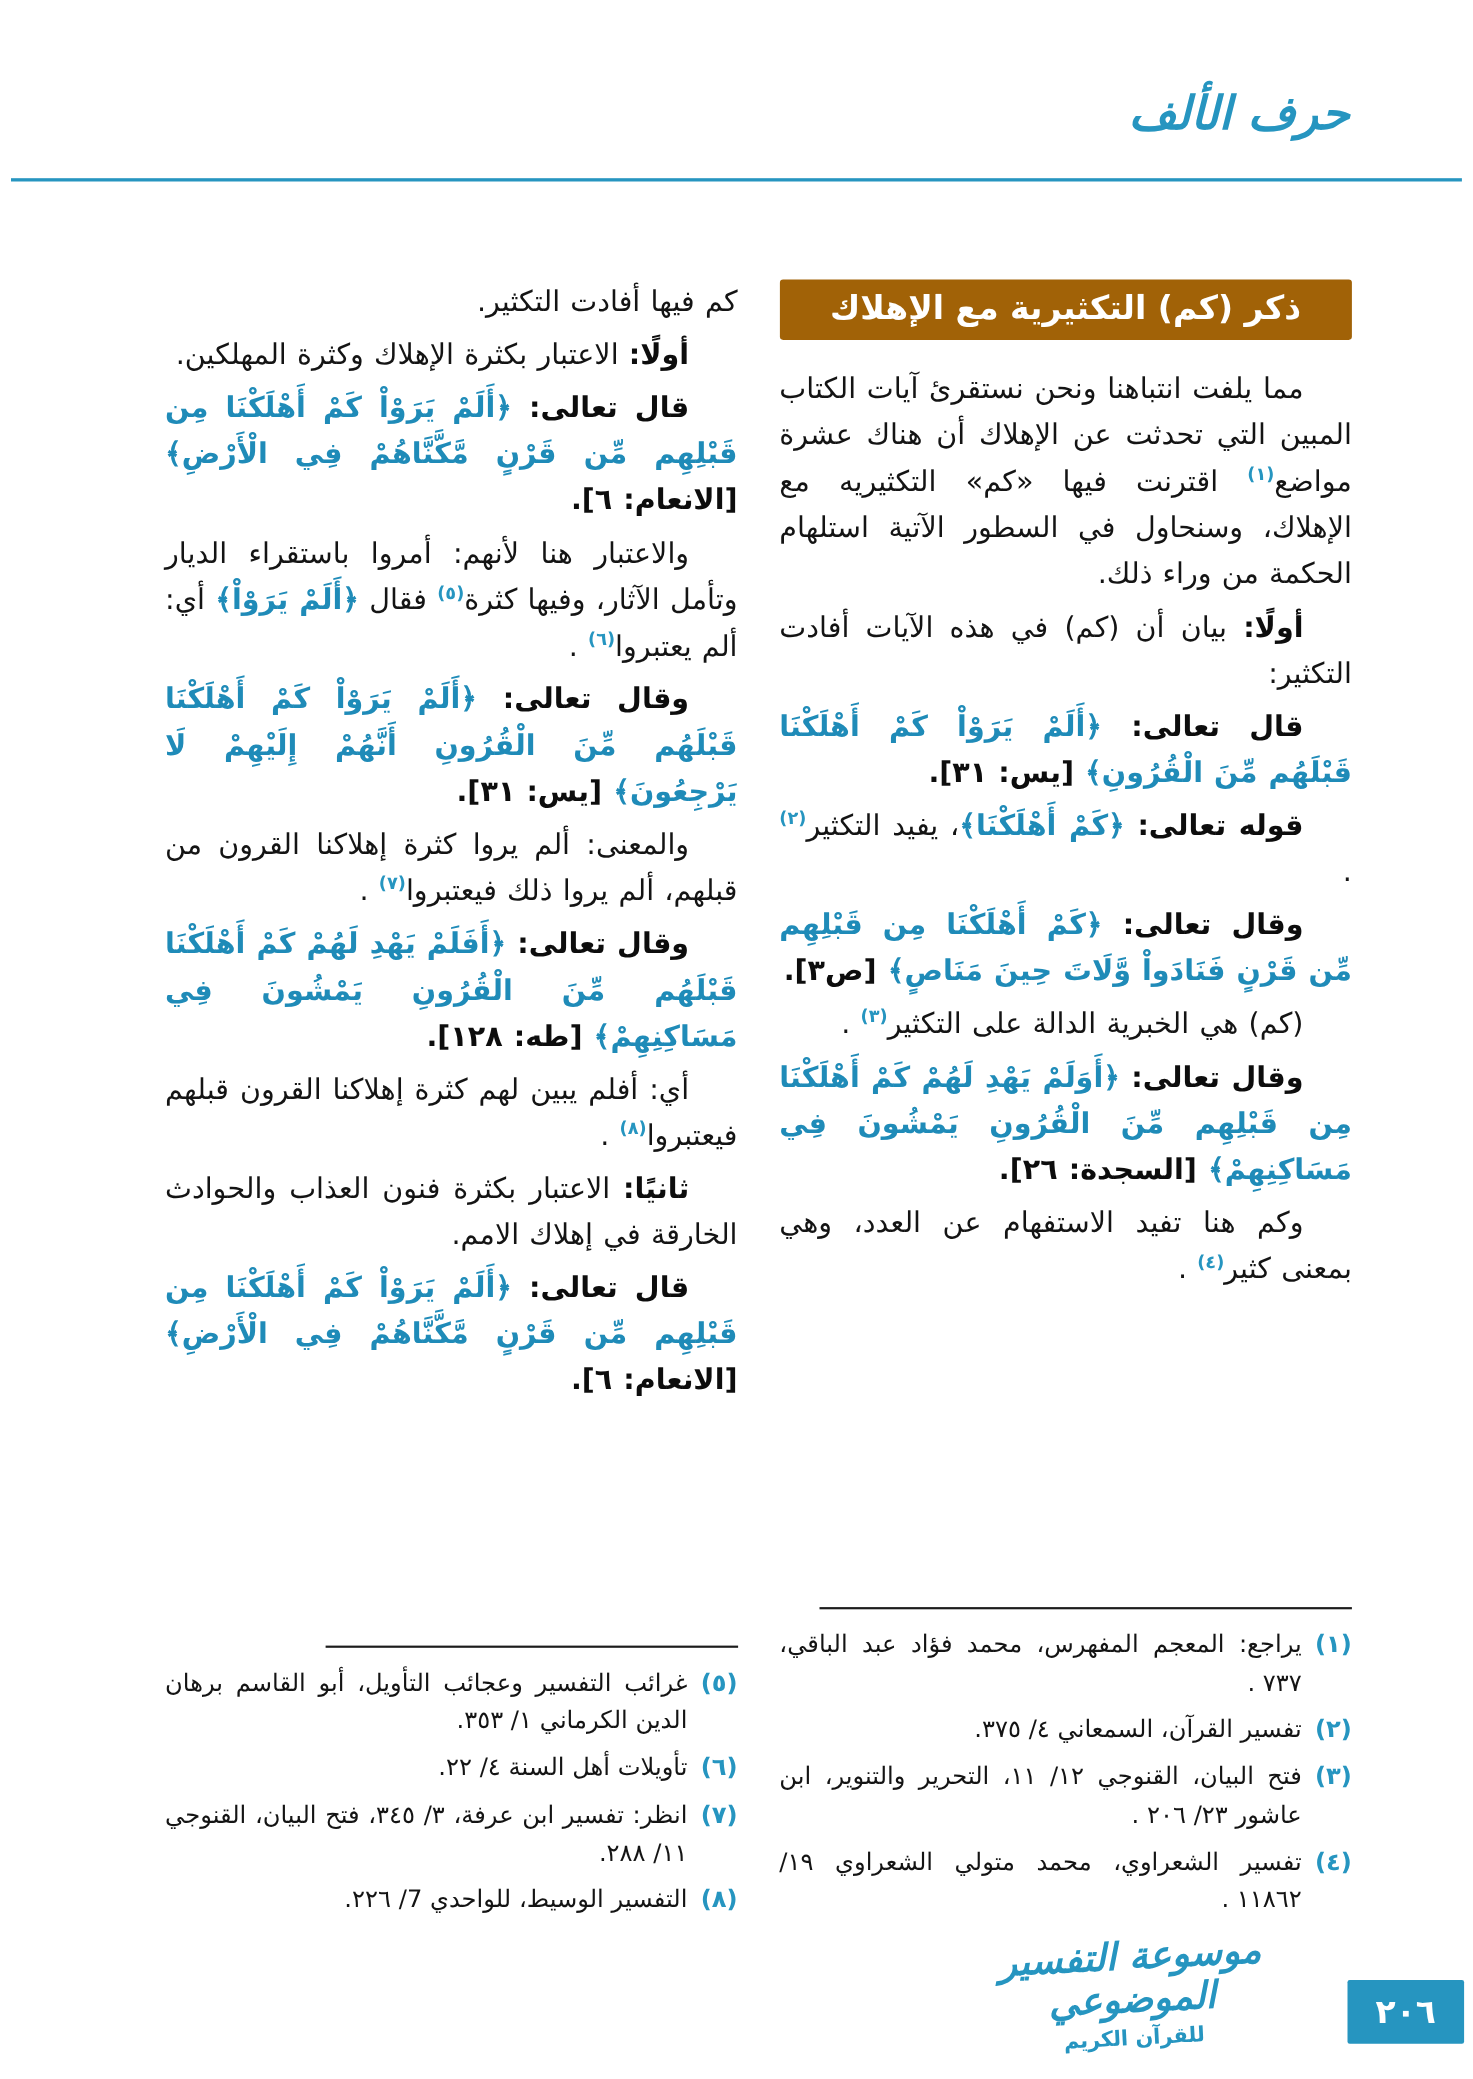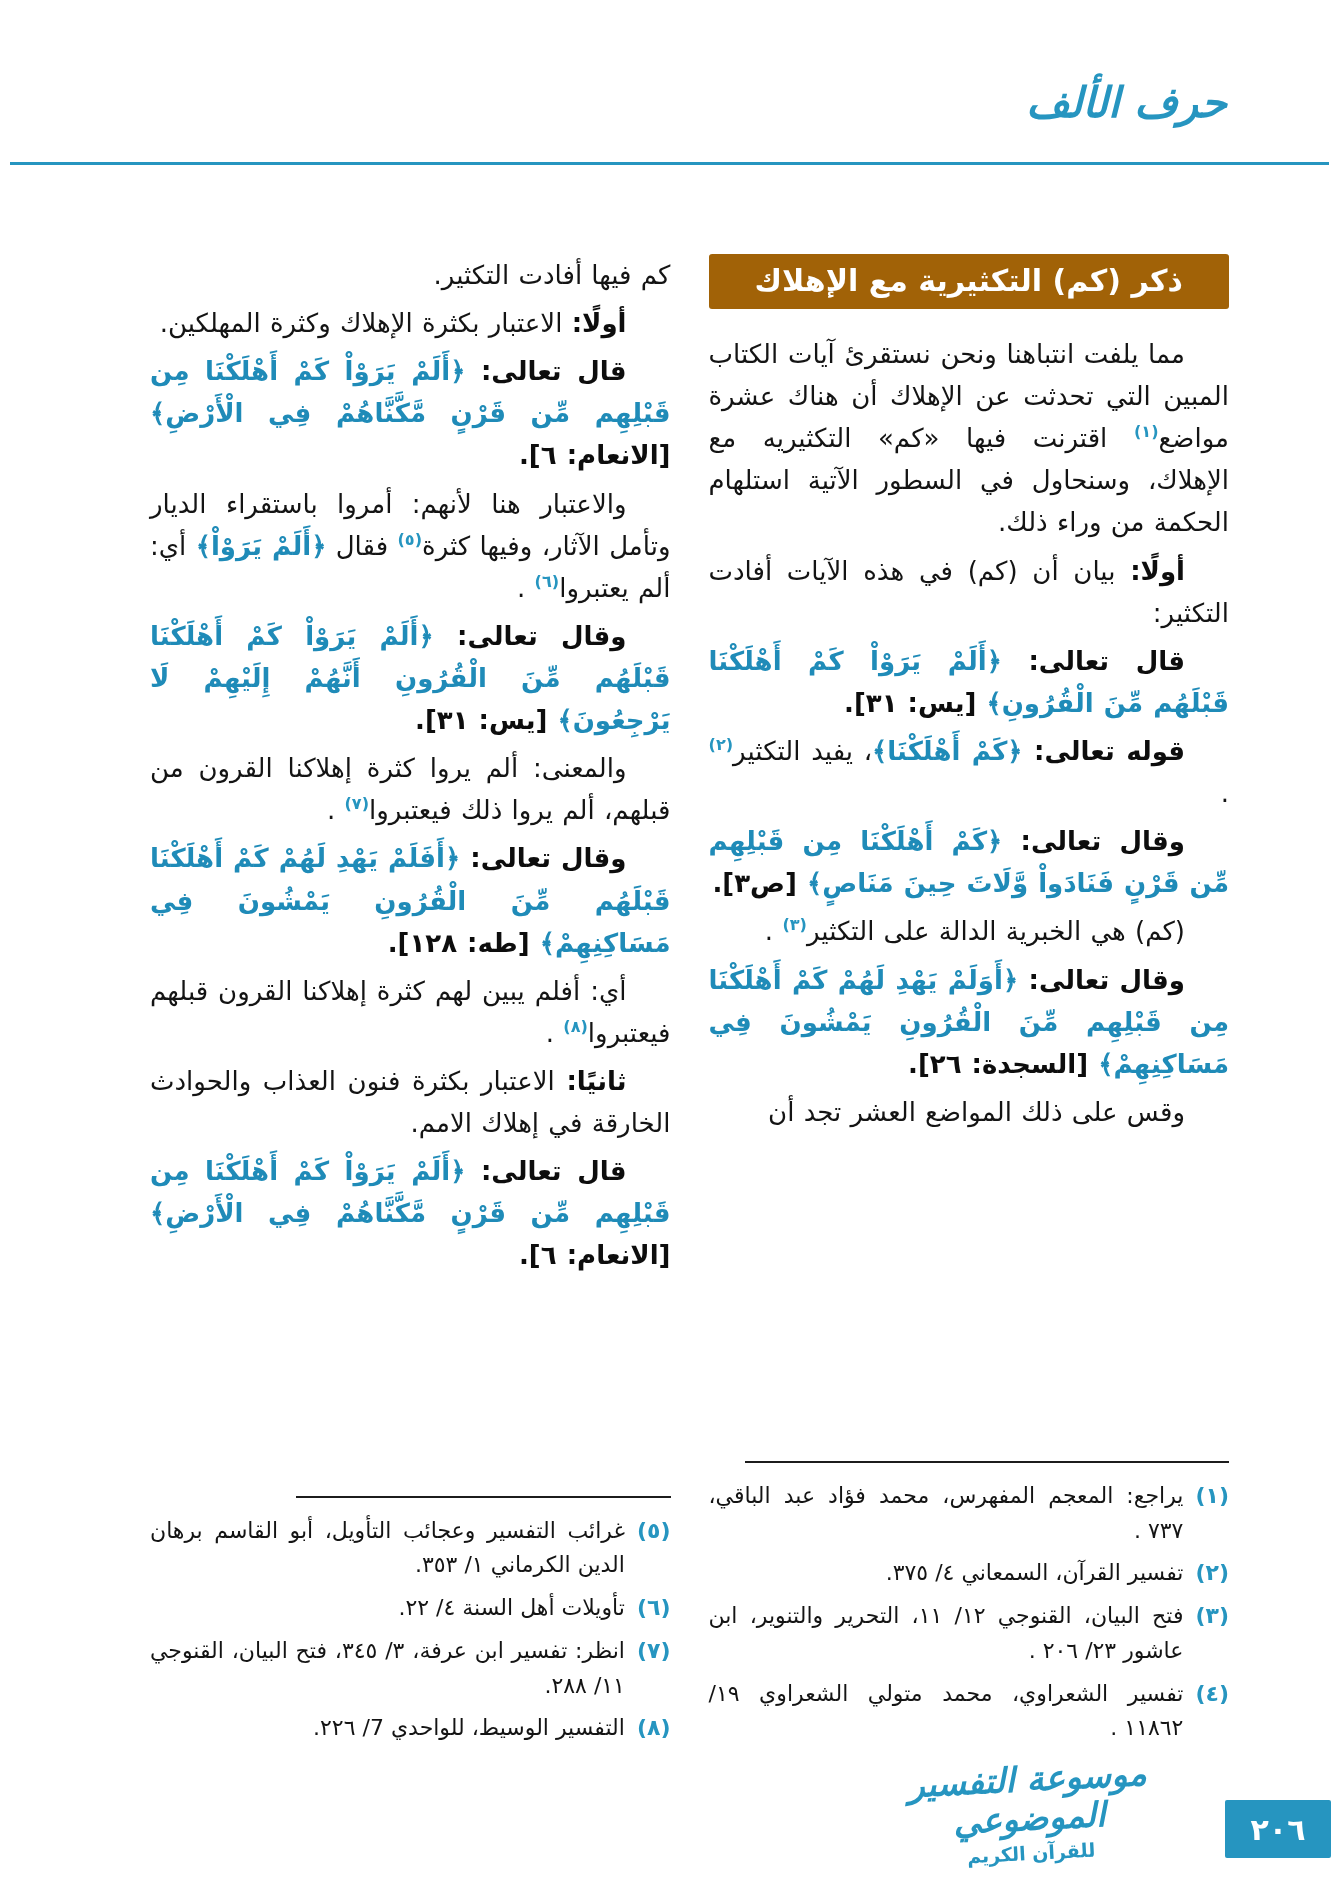--- a/index.html
+++ b/index.html
@@ -78,21 +78,21 @@
     <section class="col col-right">
       <div class="banner">ذكر (كم) التكثيرية مع الإهلاك</div>
       <div class="text">
           <p class="para ind"><span class="n">مما يلفت انتباهنا ونحن نستقرئ آيات الكتاب المبين التي تحدثت عن الإهلاك أن هناك عشرة مواضع</span><sup class="fn">(١)</sup><span class="n"> اقترنت فيها «كم» التكثيريه مع الإهلاك، وسنحاول في السطور الآتية استلهام الحكمة من وراء ذلك.</span></p>
           <p class="para ind"><span class="b">أولًا:</span><span class="n"> بيان أن (كم) في هذه الآيات أفادت التكثير:</span></p>
           <p class="para ind"><span class="b">قال تعالى: </span><span class="q">﴿أَلَمْ يَرَوْاْ كَمْ أَهْلَكْنَا قَبْلَهُم مِّنَ الْقُرُونِ﴾</span><span class="r"> [يس: ٣١].</span></p>
           <p class="para ind"><span class="b">قوله تعالى: </span><span class="q">﴿كَمْ أَهْلَكْنَا﴾</span><span class="n">، يفيد التكثير</span><sup class="fn">(٢)</sup><span class="n"> .</span></p>
           <p class="para ind"><span class="b">وقال تعالى: </span><span class="q">﴿كَمْ أَهْلَكْنَا مِن قَبْلِهِم مِّن قَرْنٍ فَنَادَواْ وَّلَاتَ حِينَ مَنَاصٍ﴾</span><span class="r"> [ص٣].</span></p>
           <p class="para ind"><span class="n">(كم) هي الخبرية الدالة على التكثير</span><sup class="fn">(٣)</sup><span class="n"> .</span></p>
           <p class="para ind"><span class="b">وقال تعالى: </span><span class="q">﴿أَوَلَمْ يَهْدِ لَهُمْ كَمْ أَهْلَكْنَا مِن قَبْلِهِم مِّنَ الْقُرُونِ يَمْشُونَ فِي مَسَاكِنِهِمْ﴾</span><span class="r"> [السجدة: ٢٦].</span></p>
-          <p class="para ind"><span class="n">وقس على ذلك المواضع العشر تجد أن</span></p>
+          <p class="para ind"><span class="n">وكم هنا تفيد الاستفهام عن العدد، وهي بمعنى كثير</span><sup class="fn">(٤)</sup><span class="n"> .</span></p>
         </div>
       <div class="footnotes">
         <div class="fn-rule"></div>
         <div>
             <div class="footnote">
               <span class="fn-num">(١)</span>
               <span class="fn-text">يراجع: المعجم المفهرس، محمد فؤاد عبد الباقي، ٧٣٧ .</span>
             </div>
             <div class="footnote">
               <span class="fn-num">(٢)</span>

